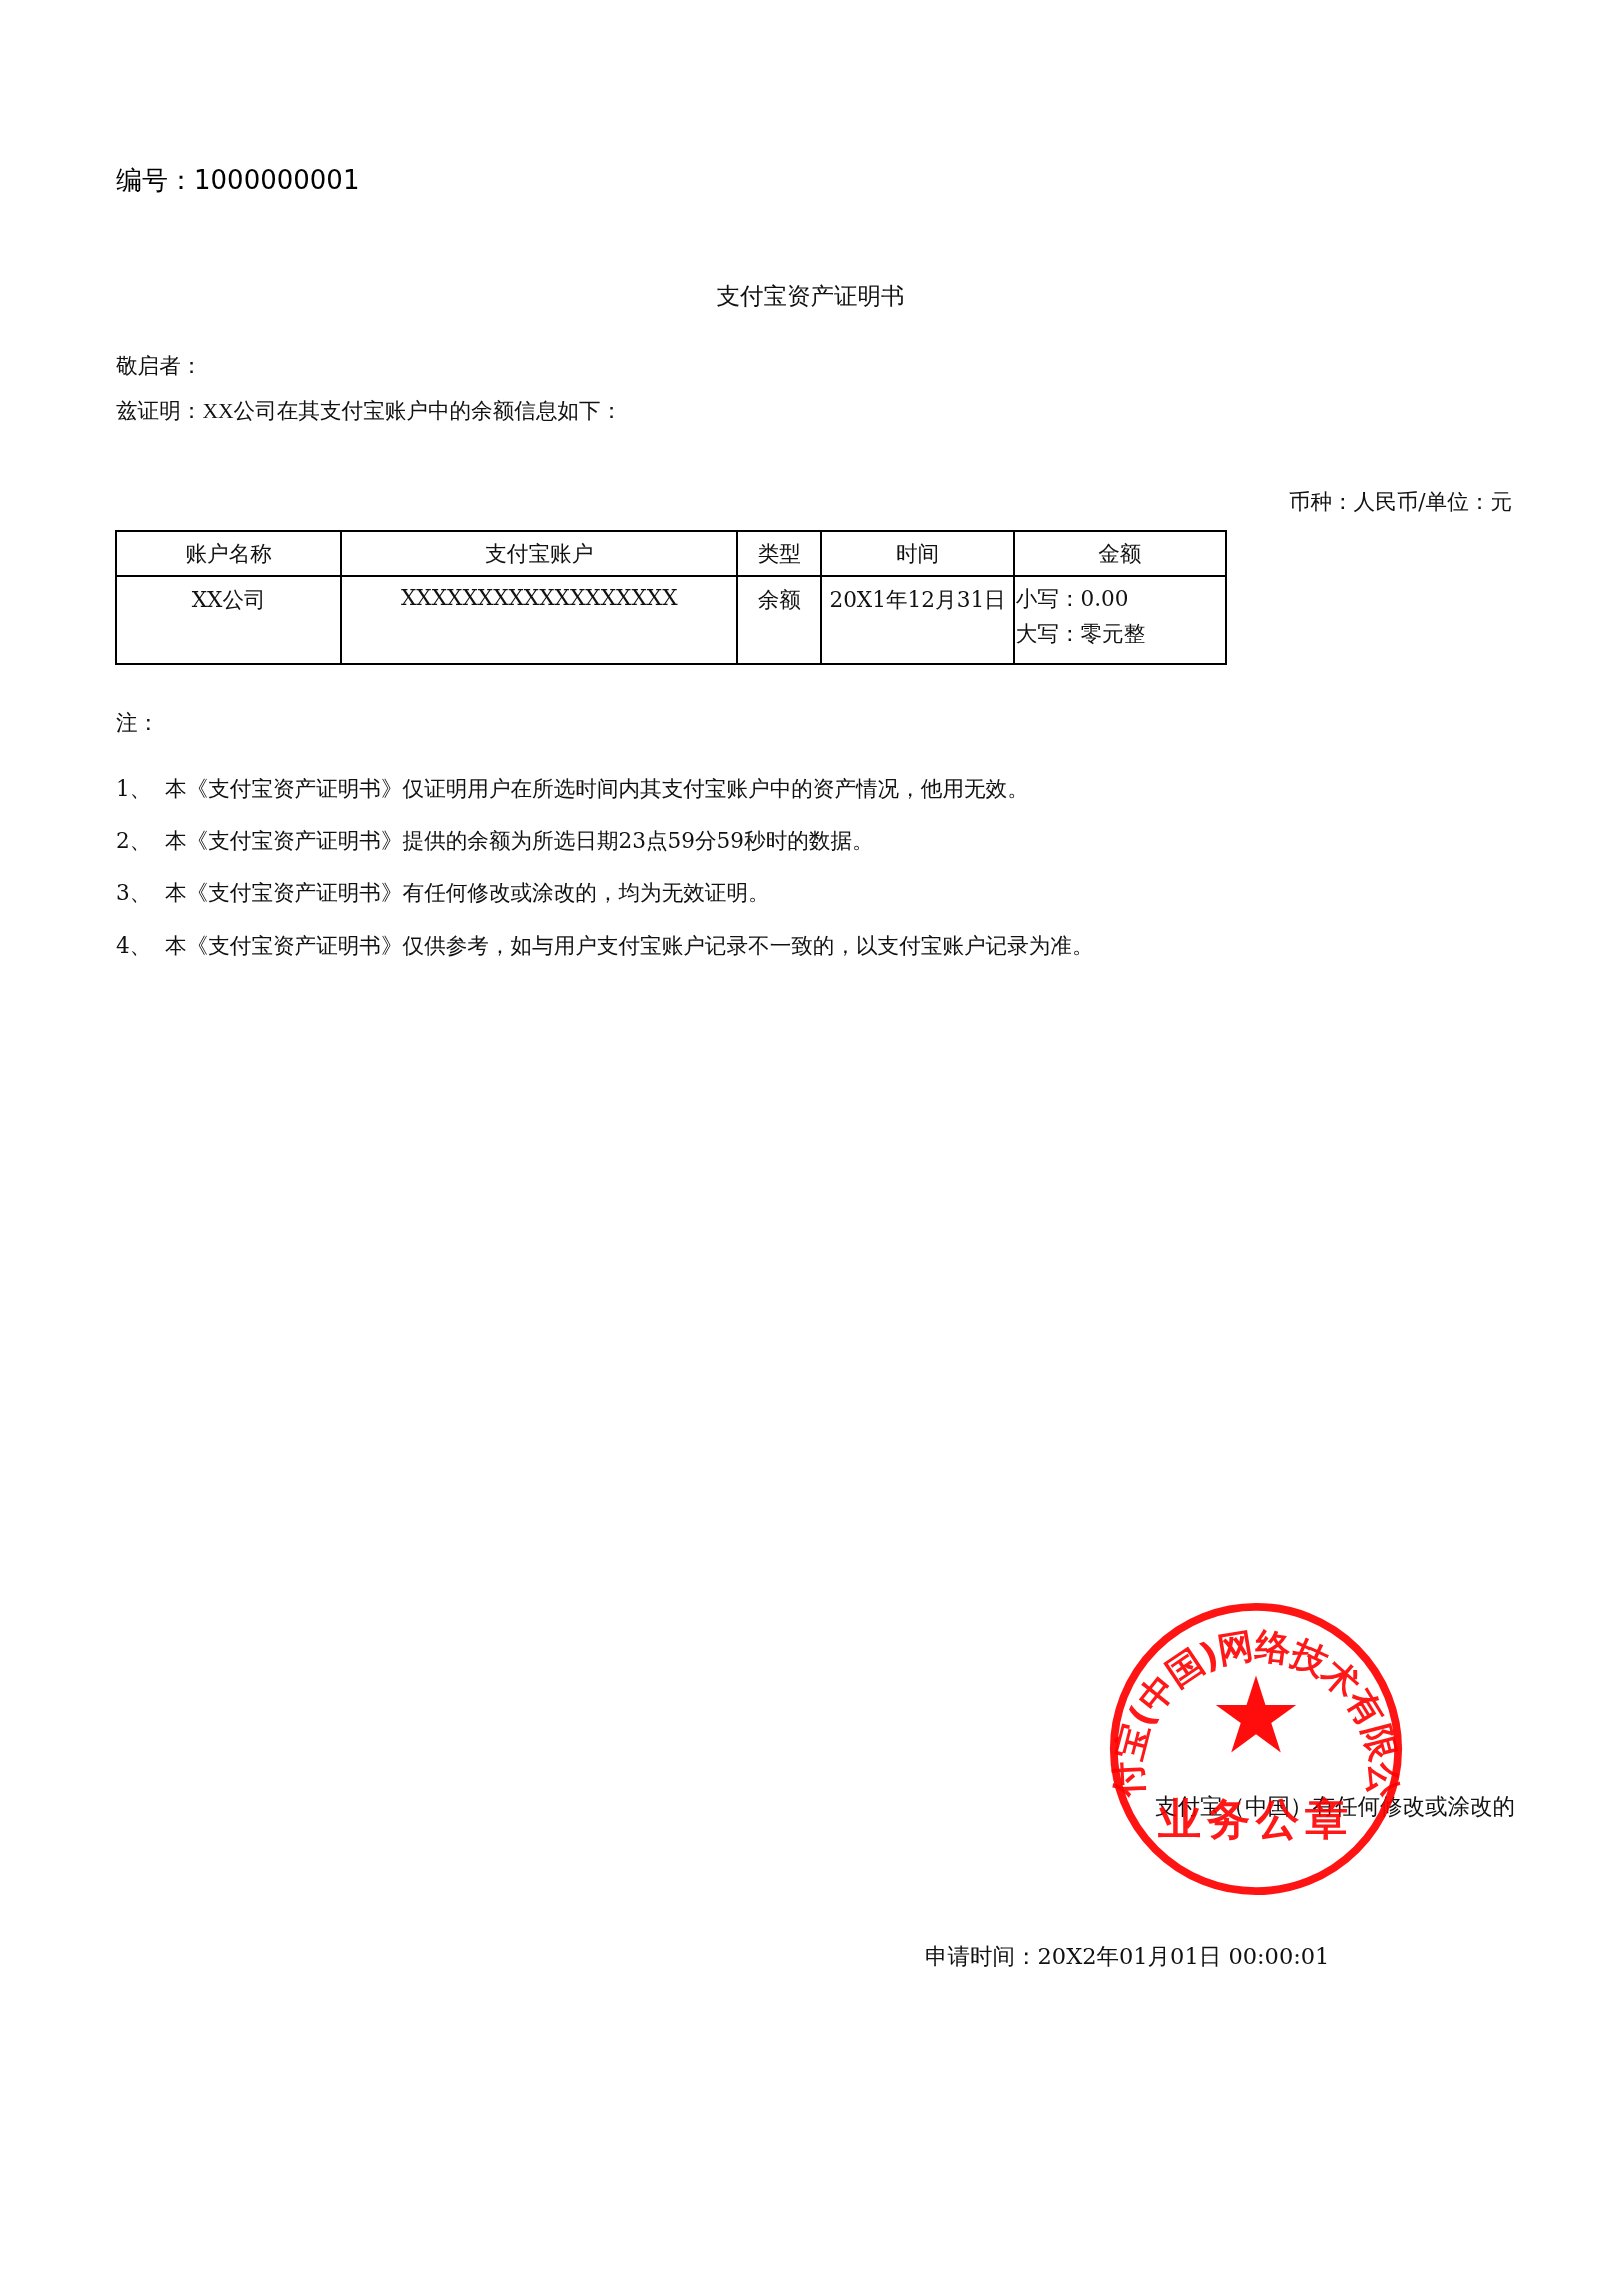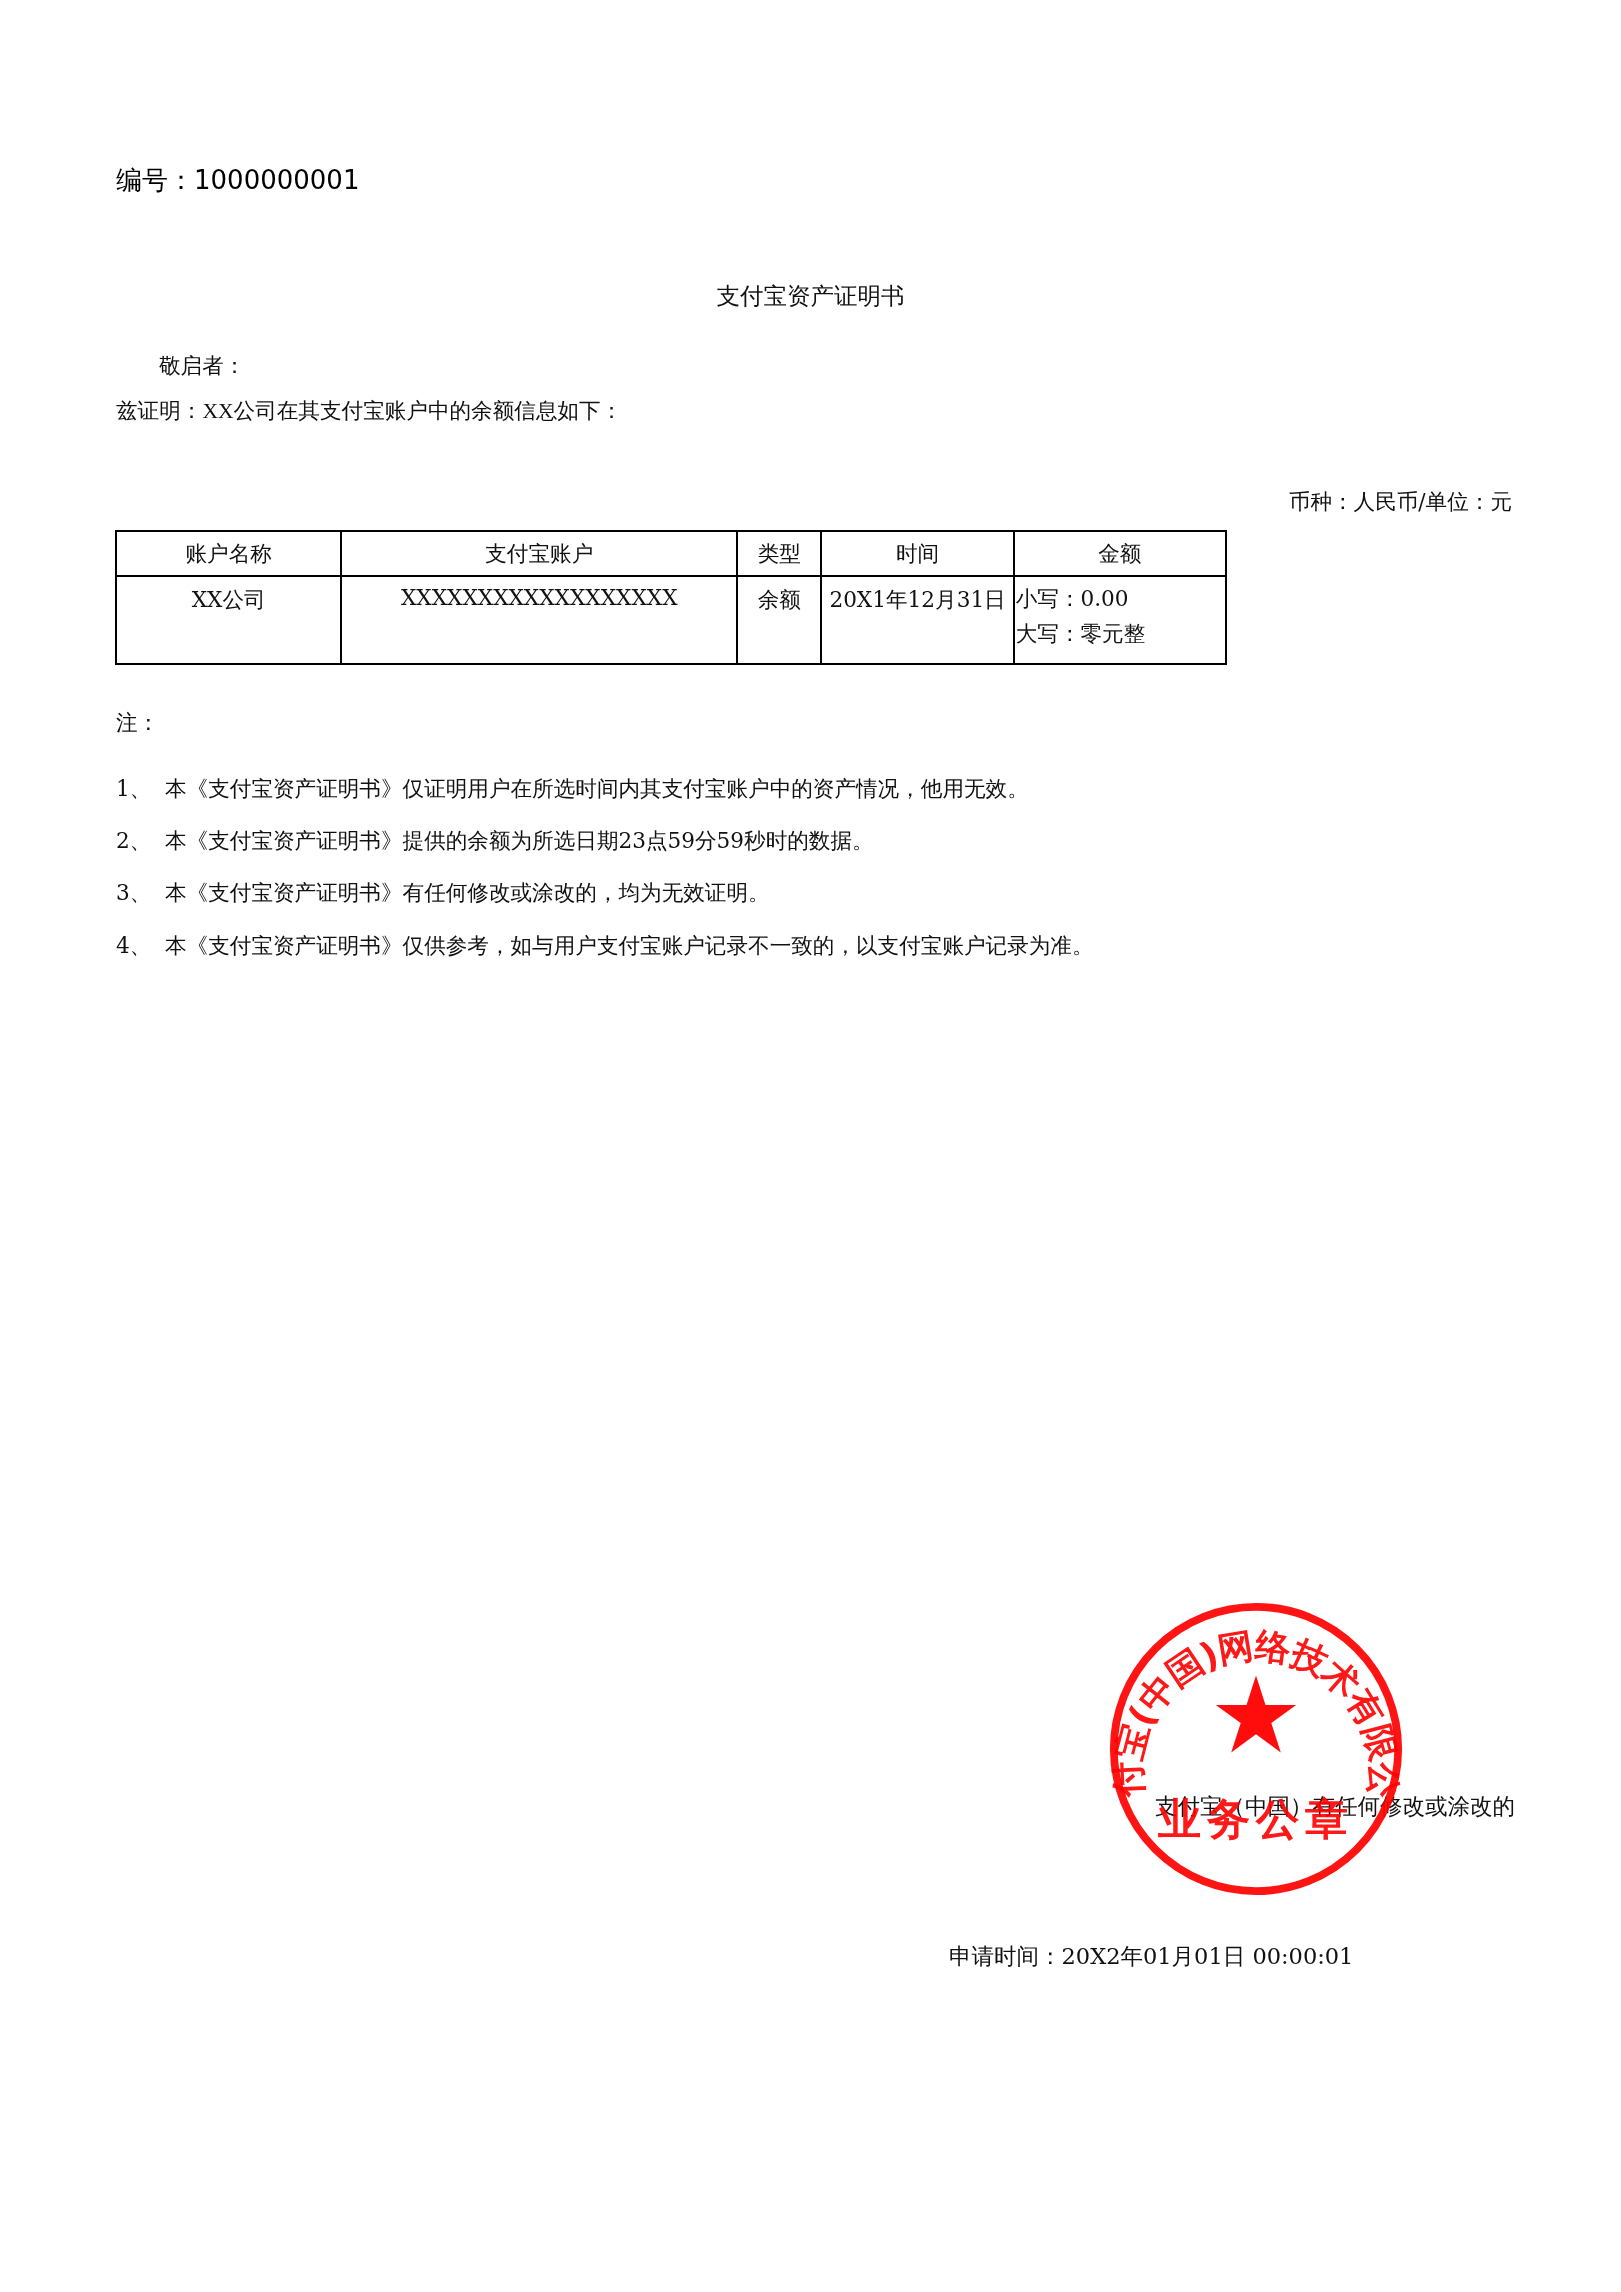--- a/index.html
+++ b/index.html
@@ -2,34 +2,34 @@
 <html><head>
 <meta charset="utf-8">
 <style>
   html, body { margin: 0; padding: 0; background: #ffffff; }
   body { width: 1621px; height: 2293px; position: relative; overflow: hidden;
          font-family: "DejaVu Serif", "Liberation Serif", serif; color: #111; }
   .abs { position: absolute; white-space: nowrap; }
   .serial { left: 116px; top: 163px; font-family: "DejaVu Sans", "Liberation Sans", sans-serif; font-size: 26px; color: #000; }
   .title { left: 0; width: 1621px; top: 280px; text-align: center; font-size: 23.5px; }
   .txt { font-size: 21.6px; }
-  .salute { left: 116px; top: 351px; margin-left: 43px; }
+  .salute { left: 116px; top: 351px; }
   .intro { left: 116px; top: 396px; font-family: Liberation Serif, serif; }
   .unit { right: 109px; top: 487px; }
   table.asset { position: absolute; left: 115px; top: 530px; width: 1112px; border-collapse: collapse; font-size: 21.6px; }
   table.asset th, table.asset td { border: 2.9px solid #000; padding: 0; }
   table.asset th { height: 43px; font-weight: normal; text-align: center; vertical-align: middle; }
   table.asset td { height: 78px; vertical-align: top; text-align: center; padding-top: 7.8px; }
   table.asset td.amount { text-align: left; padding-left: 1px; line-height: 35px; padding-top: 3.9px; }
   .note-head { left: 116px; top: 708px; }
   .note { left: 116px; }
   .note .num { display: inline-block; width: 49px; }
   .seal { position: absolute; left: 1106px; top: 1599px; width: 300px; height: 300px; }
   .company { right: 106px; top: 1791px; font-family: "DejaVu Sans", "Liberation Sans", sans-serif; font-size: 22.5px; color: #111; }
-  .apply { left: 925px; top: 1941px; font-size: 22.5px; margin-left: 24px; }
+  .apply { left: 925px; top: 1941px; font-size: 22.5px; }
 </style>
 </head>
 <body>
 
 <div class="abs serial"><span>编号：</span><span>1000000001</span></div>
 
 <div class="abs title">支付宝资产证明书</div>
 
 <div class="abs txt salute">敬启者：</div>
 

